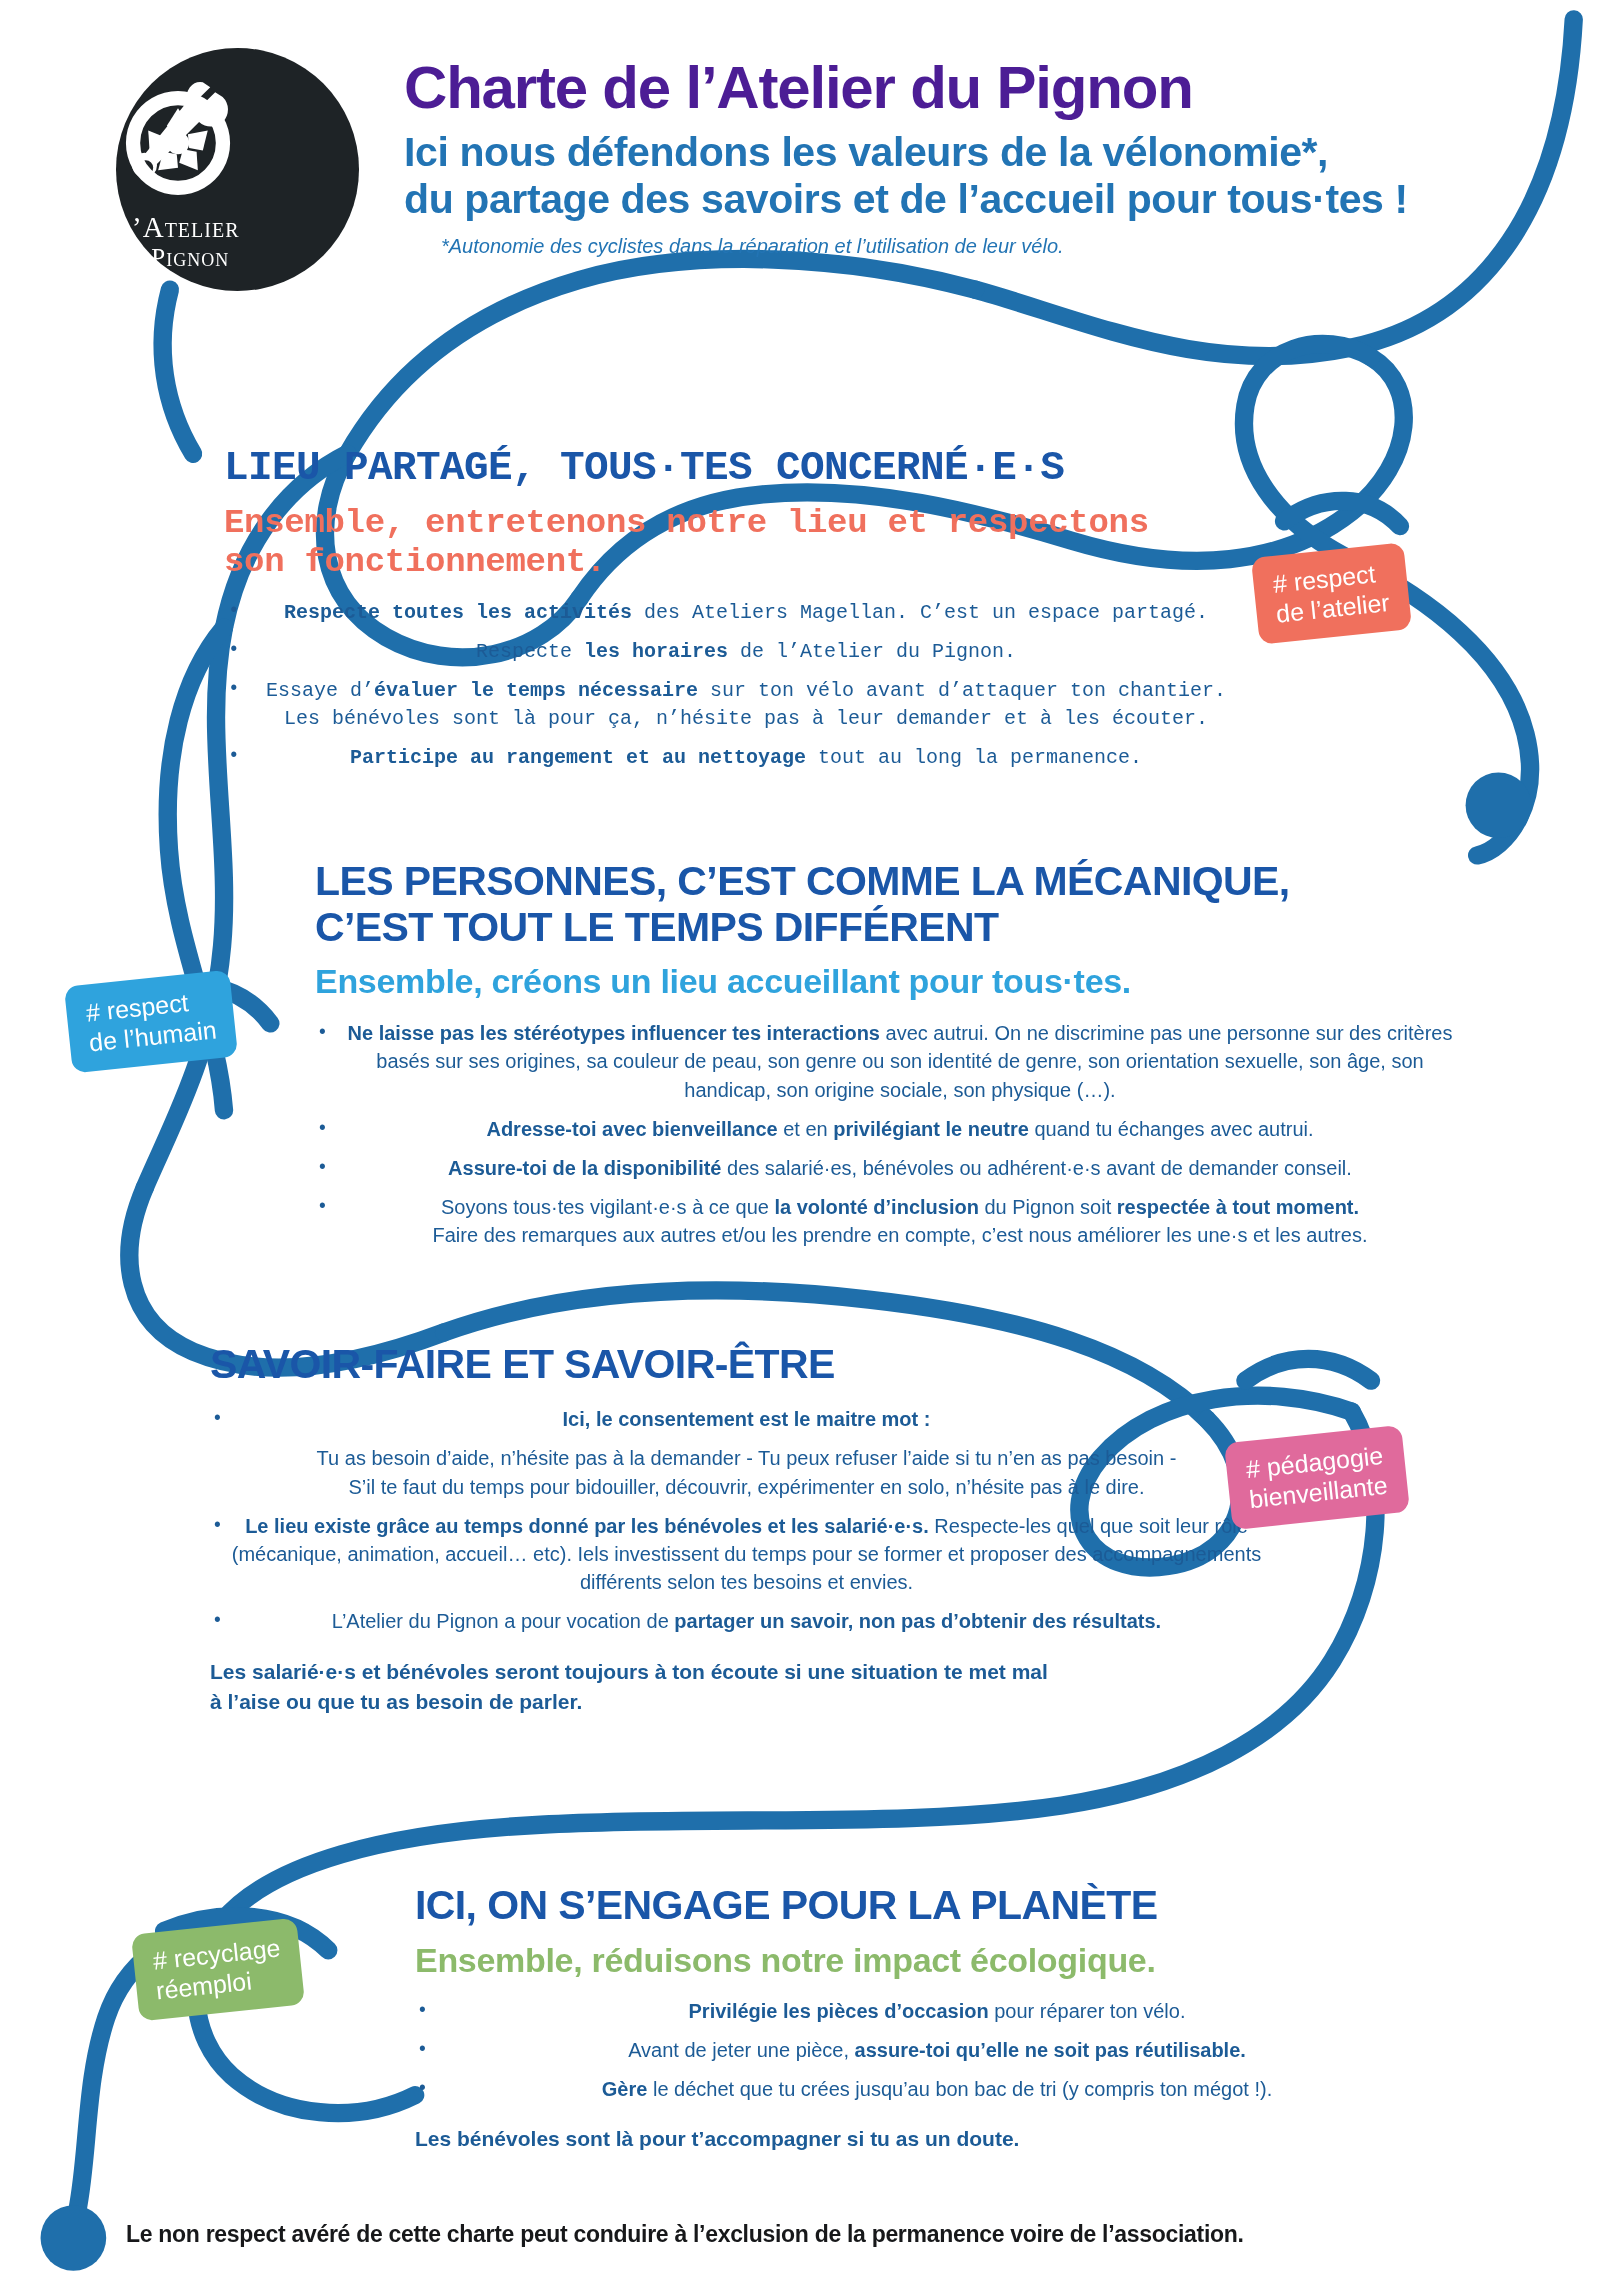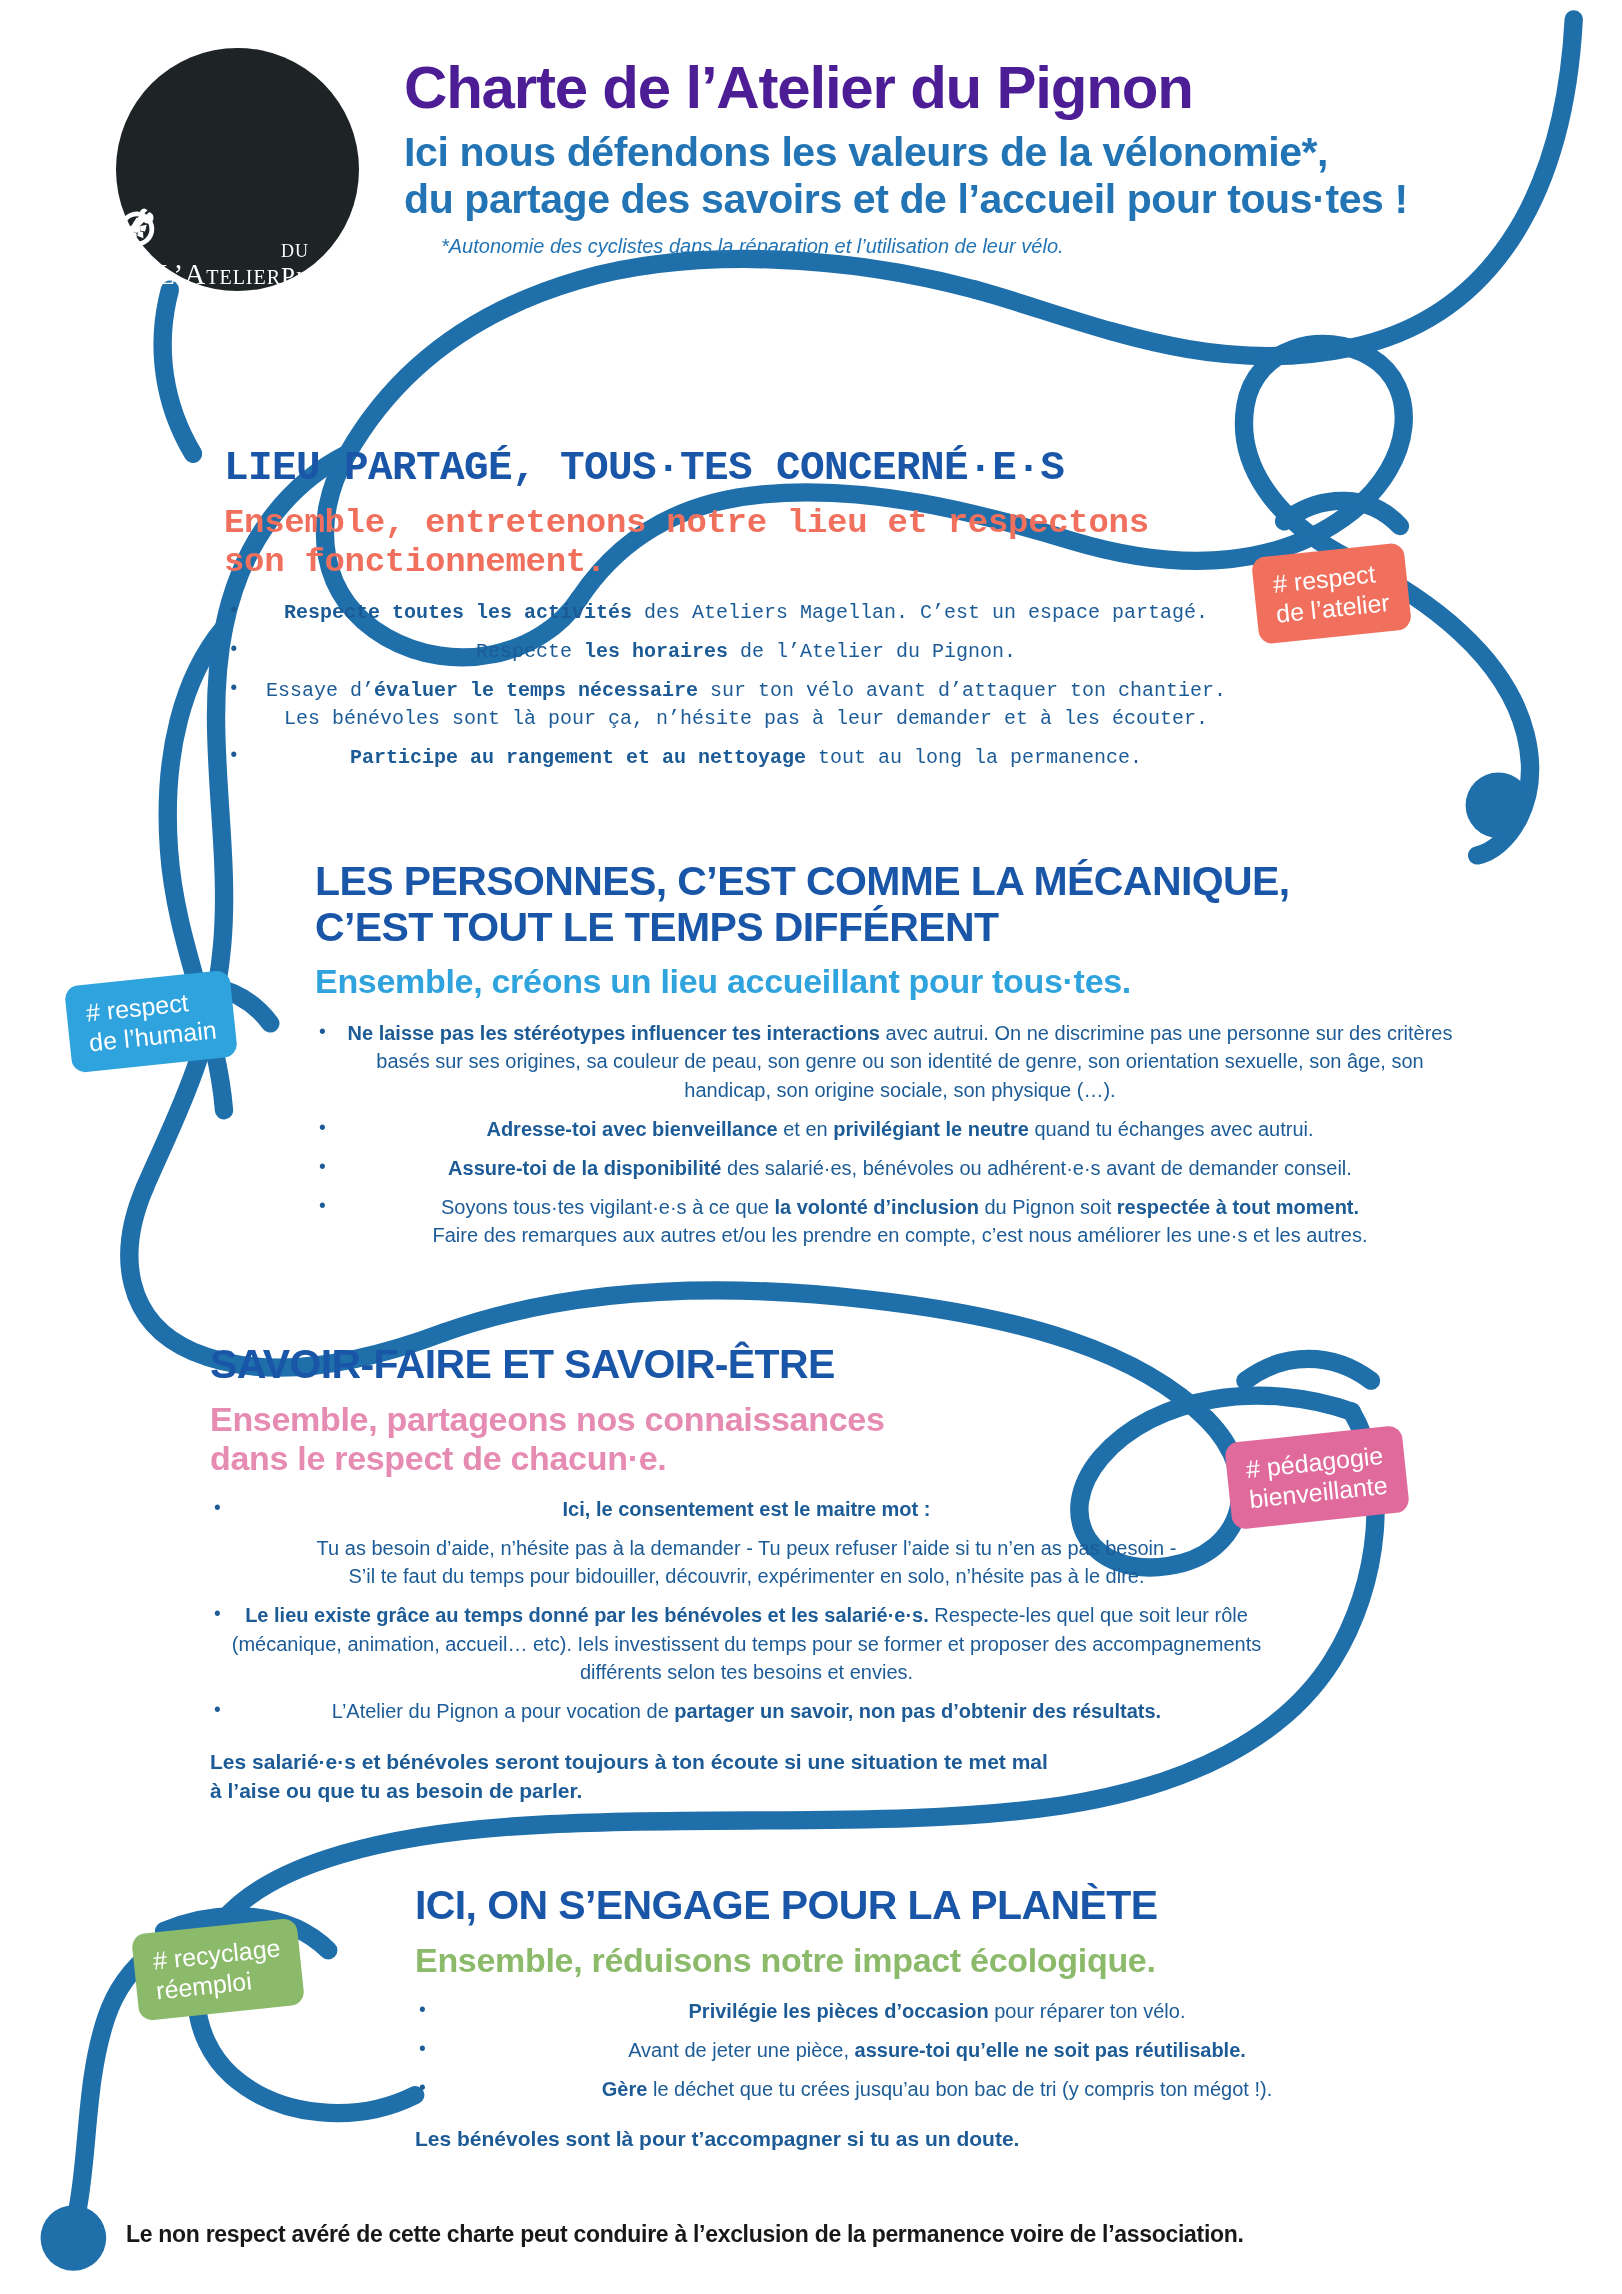--- a/index.html
+++ b/index.html
@@ -27,22 +27,22 @@
   }
 
   
   .logo {
     position: absolute;
     left: 116px; top: 48px;
     width: 243px; height: 243px;
     border-radius: 50%;
     background: #1e2326;
     display: flex;
-    flex-direction: row;
-    align-items: flex-end;
+    flex-direction: column;
+    align-items: flex-start;
     justify-content: flex-start;
     padding-top: 33px;
   }
   .logo-mark { width: 124px; height: 124px; }
   .logo-text1 {
     color: #ffffff;
     font-size: 29px;
     letter-spacing: 1px;
     margin-top: 5.8px;
     font-variant: small-caps;
@@ -265,24 +265,20 @@
       <ul class="bullets">
           <li><b>Ne laisse pas les stéréotypes influencer tes interactions</b> avec autrui. On ne discrimine pas une personne sur des critères basés sur ses origines, sa couleur de peau, son genre ou son identité de genre, son orientation sexuelle, son âge, son handicap, son origine sociale, son physique (…).</li>
           <li><b>Adresse-toi avec bienveillance</b> et en <b>privilégiant le neutre</b> quand tu échanges avec autrui.</li>
           <li><b>Assure-toi de la disponibilité</b> des salarié·es, bénévoles ou adhérent·e·s avant de demander conseil.</li>
           <li>Soyons tous·tes vigilant·e·s à ce que <b>la volonté d’inclusion</b> du Pignon soit <b>respectée à tout moment.</b><br>Faire des remarques aux autres et/ou les prendre en compte, c’est nous améliorer les une·s et les autres.</li>
         </ul>
     </div>
 
     <div class="section" style="left:210px; top:1342px; width:1052px;">
       <div class="sec-title">SAVOIR-FAIRE ET SAVOIR-ÊTRE</div>
-      <div class="sec-sub sub-pink">
-        <div>Ensemble, partageons nos connaissances</div>
-        <div>dans le respect de chacun·e.</div>
-      </div>
       <ul class="bullets">
           <li><b>Ici, le consentement est le maitre mot :</b></li>
           <li class="no-bullet">Tu as besoin d’aide, n’hésite pas à la demander - Tu peux refuser l’aide si tu n’en as pas besoin -<br>S’il te faut du temps pour bidouiller, découvrir, expérimenter en solo, n’hésite pas à le dire.</li>
           <li><b>Le lieu existe grâce au temps donné par les bénévoles et les salarié·e·s.</b> Respecte-les quel que soit leur rôle (mécanique, animation, accueil… etc). Iels investissent du temps pour se former et proposer des accompagnements différents selon tes besoins et envies.</li>
           <li>L’Atelier du Pignon a pour vocation de <b>partager un savoir, non pas d’obtenir des résultats.</b></li>
         </ul>
       <div class="note">Les salarié·e·s et bénévoles seront toujours à ton écoute si une situation te met mal<br>à l’aise ou que tu as besoin de parler.</div>
     </div>
 
     <div class="section" style="left:415px; top:1883px; width:1023px;">

